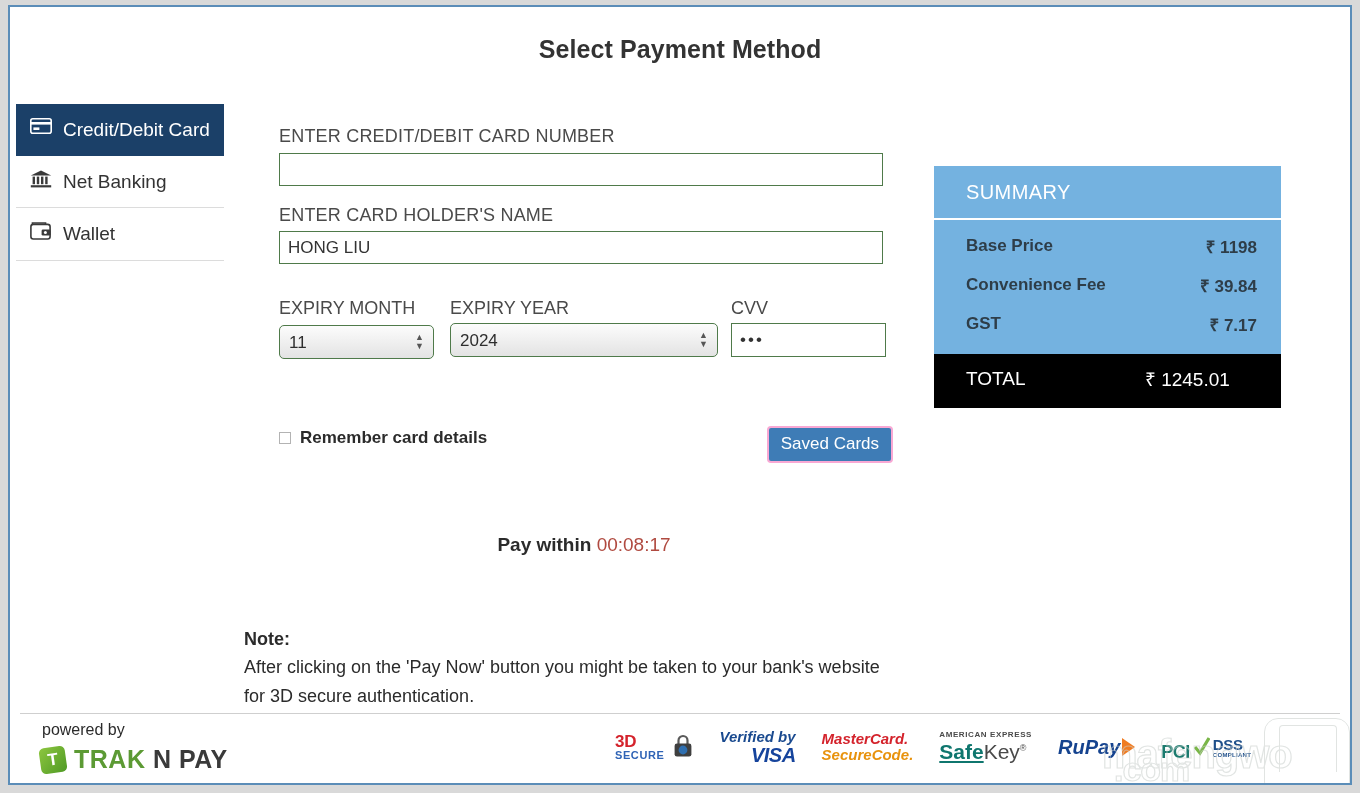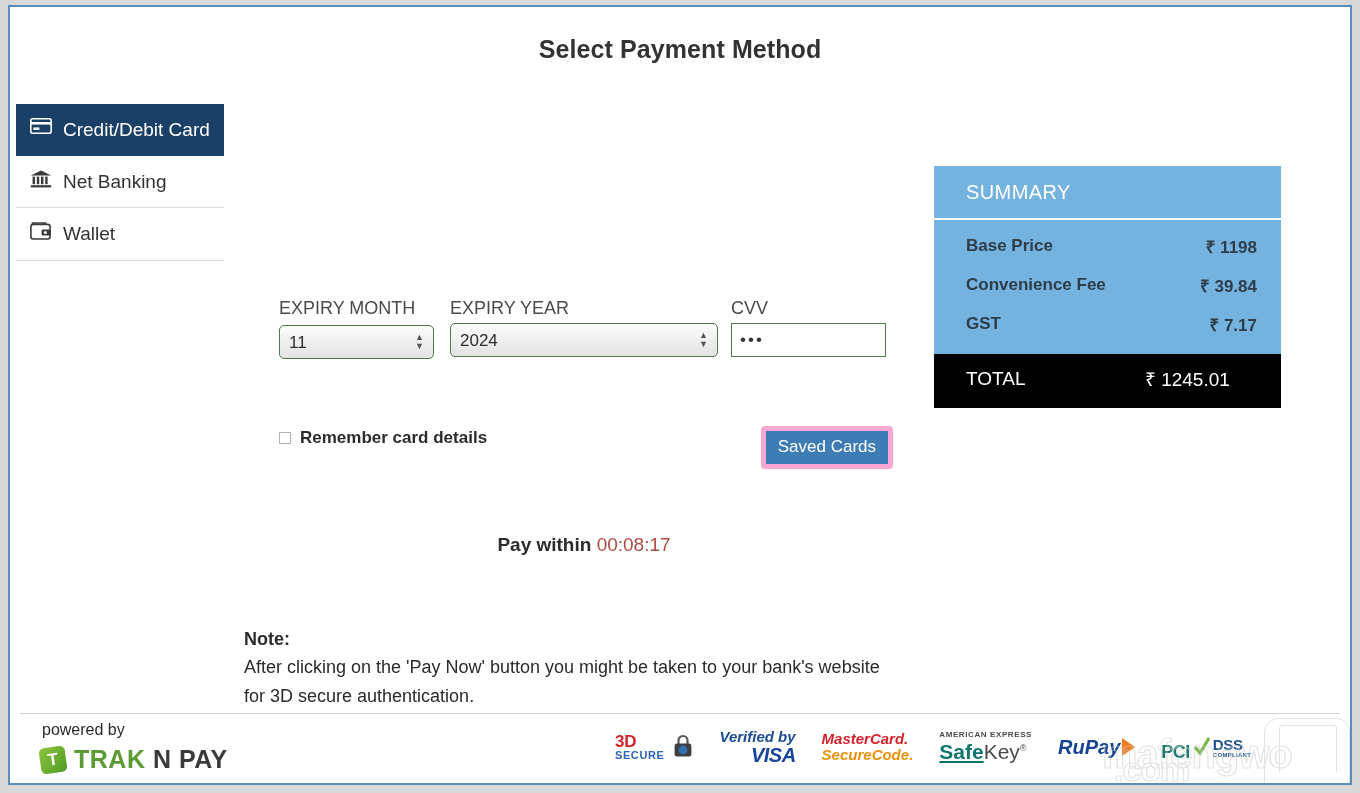--- a/index.html
+++ b/index.html
@@ -168,21 +168,21 @@
   }
   .remember-lbl {
     font-size: 17px;
     font-weight: bold;
     color: #2b2b2b;
   }
   .saved-cards-btn {
     position: absolute;
     right: -4px; top: -2px;
     background: #3e7cb6;
-    border: 5px solid #f9a8d4;
+    border: 2px solid #f9a8d4;
     border-radius: 4px;
     color: #ffffff;
     font-size: 17px;
     padding: 6px 12px 7px;
     cursor: pointer;
     font-family: "Liberation Sans", sans-serif;
   }
 
   
   .btn-row {
@@ -436,20 +436,27 @@
           <rect x="0.9" y="2.4" width="19.2" height="14.6" rx="2.4" ry="2.4" fill="none" stroke="#3a3a3a" stroke-width="1.6"></rect>
           <path d="M2.4 2.4 L2.4 0.9 L15.6 0.9 L15.6 2.4" fill="none" stroke="#3a3a3a" stroke-width="1.5"></path>
           <rect x="11.6" y="7.6" width="9" height="6" rx="1.4" ry="1.4" fill="#3a3a3a"></rect>
           <circle cx="15.4" cy="10.6" r="1.5" fill="#ffffff"></circle>
         </svg>
       </span>
       <span class="side-label">Wallet</span>
     </div>
   </div>
 
+  <div class="form-area">
+    <div class="fld-label">ENTER CREDIT/DEBIT CARD NUMBER</div>
+    <input class="txt-input" type="text" value="" style="">
+    <div class="gap"></div>
+    <div class="fld-label">ENTER CARD HOLDER'S NAME</div>
+    <input class="txt-input" type="text" value="HONG LIU" style="">
+  </div>
 
   <div class="exp-row">
 
     <div class="exp-col col-month">
       <div class="exp-lbl">EXPIRY MONTH</div>
       <div class="month-wrap">
         <div class="sel-box">
           <span>11</span>
           <span class="spin">▲<br>▼</span>
         </div>

